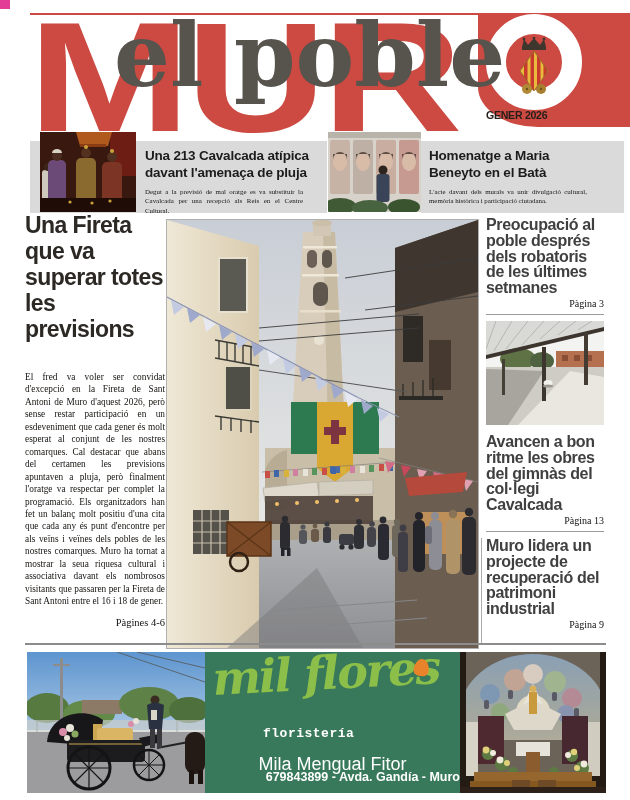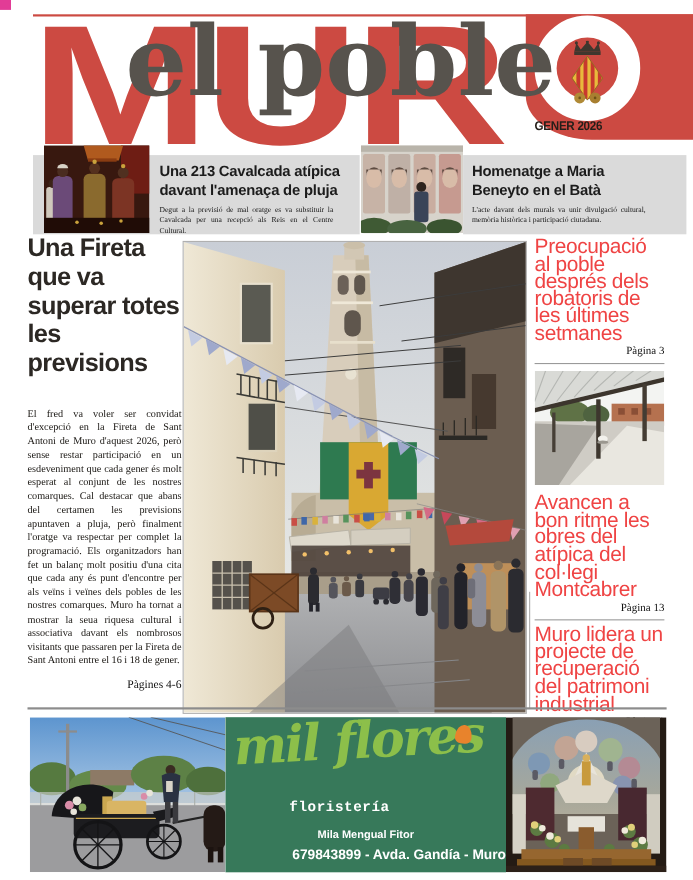--- a/index.html
+++ b/index.html
@@ -39,38 +39,38 @@
   #lead h1{margin:0;font-size:23px;line-height:26px;font-weight:bold;color:#2c2824;letter-spacing:-0.6px;}
   #lead .body{margin-top:29px;font-family:"Liberation Serif",serif;font-size:9.3px;line-height:12.45px;
               color:#16130f;text-align:justify;}
   #lead .pref{margin-top:3px;text-align:right;font-family:"Liberation Serif",serif;font-size:10.5px;color:#111;}
 
   
   #mainphoto{position:absolute;left:166px;top:219px;width:311px;height:428px;border:1px solid #b0b0b0;overflow:hidden;}
 
   
   #side{position:absolute;left:486px;top:217px;width:118px;}
-  .sd-h{margin:0;font-size:19px;line-height:15.8px;font-weight:normal;color:#ef4444;letter-spacing:-0.35px;}
+  .sd-h{margin:0;font-size:16px;line-height:15.8px;font-weight:bold;color:#404040;letter-spacing:-0.35px;}
   .sd-ref{text-align:right;font-family:"Liberation Serif",serif;font-size:10px;color:#111;margin-top:2px;}
   .sd-rule{height:1px;background:#9a9a9a;margin:5px 0 6px;}
   #sidephoto{width:118px;height:104px;margin:1px 0 9px;overflow:hidden;}
   #vsep{position:absolute;left:481px;top:538px;width:1px;height:106px;background:#ababab;}
 
   
   #adrule{position:absolute;left:25px;top:643px;width:581px;height:2px;background:#8c8c8c;}
   .ad-photo{position:absolute;top:652px;height:141px;overflow:hidden;}
   #ad-photo-left{left:27px;width:178px;}
   #ad-photo-right{left:460px;width:146px;}
   #ad-green{position:absolute;left:205px;top:652px;width:255px;height:141px;background:#37795a;overflow:hidden;}
   #logo{position:absolute;left:6px;top:0px;font-family:"DejaVu Serif",serif;font-style:italic;font-weight:bold;
         font-size:46px;color:#8cbf4a;transform:rotate(-3deg);transform-origin:left top;letter-spacing:-2px;white-space:nowrap;}
   #tulip{position:absolute;left:209px;top:7px;width:15px;height:17px;background:#e8832c;
          border-radius:60% 60% 45% 45% / 75% 75% 35% 35%;transform:rotate(8deg);}
   #florist{position:absolute;left:58px;top:74px;font-weight:bold;font-size:13px;color:#ffffff;letter-spacing:0.5px;font-family:Liberation Mono, monospace;}
-  #ad-name{position:absolute;left:0;top:102px;width:100%;text-align:center;font-weight:bold;font-size:10px;color:#ffffff;}
+  #ad-name{position:absolute;left:0;top:102px;width:100%;text-align:center;font-weight:normal;font-size:18px;color:#ffffff;}
   #ad-contact{position:absolute;left:0;top:118px;width:100%;text-align:right;font-weight:bold;font-size:12.5px;color:#ffffff;}
 </style>
 </head>
 <body>
 
 <div id="page">
 
   <div id="regmark"></div>
 
   <header>
@@ -402,21 +402,21 @@
         <polygon points="32,104 84,50 118,56 118,104" fill="#e9e7e0"></polygon>
         <polygon points="0,48 58,50 22,104 0,104" fill="#a8a59e"></polygon>
         <rect x="16" y="38" width="3" height="36" fill="#463f36"></rect>
         <rect x="56" y="26" width="4" height="54" fill="#3d362e"></rect>
         <rect x="98" y="12" width="4" height="52" fill="#443c33"></rect>
         <ellipse cx="62" cy="62" rx="4.5" ry="3" fill="#f2f1ec"></ellipse>
         <ellipse cx="62" cy="65" rx="5" ry="1.5" fill="#9a978f"></ellipse>
       </svg>
     </div>
 
-    <h2 class="sd-h">Avancen a bon ritme les obres del atípica del col·legi Montcabrer</h2>
+    <h2 class="sd-h">Avancen a bon ritme les obres del gimnàs del col·legi Cavalcada</h2>
     <div class="sd-ref">Pàgina 13</div>
     <div class="sd-rule"></div>
 
     <h2 class="sd-h">Muro lidera un projecte de recuperació del patrimoni industrial</h2>
     <div class="sd-ref">Pàgina 9</div>
   </aside>
   <div id="vsep"></div>
 
   <div id="adrule"></div>
 

